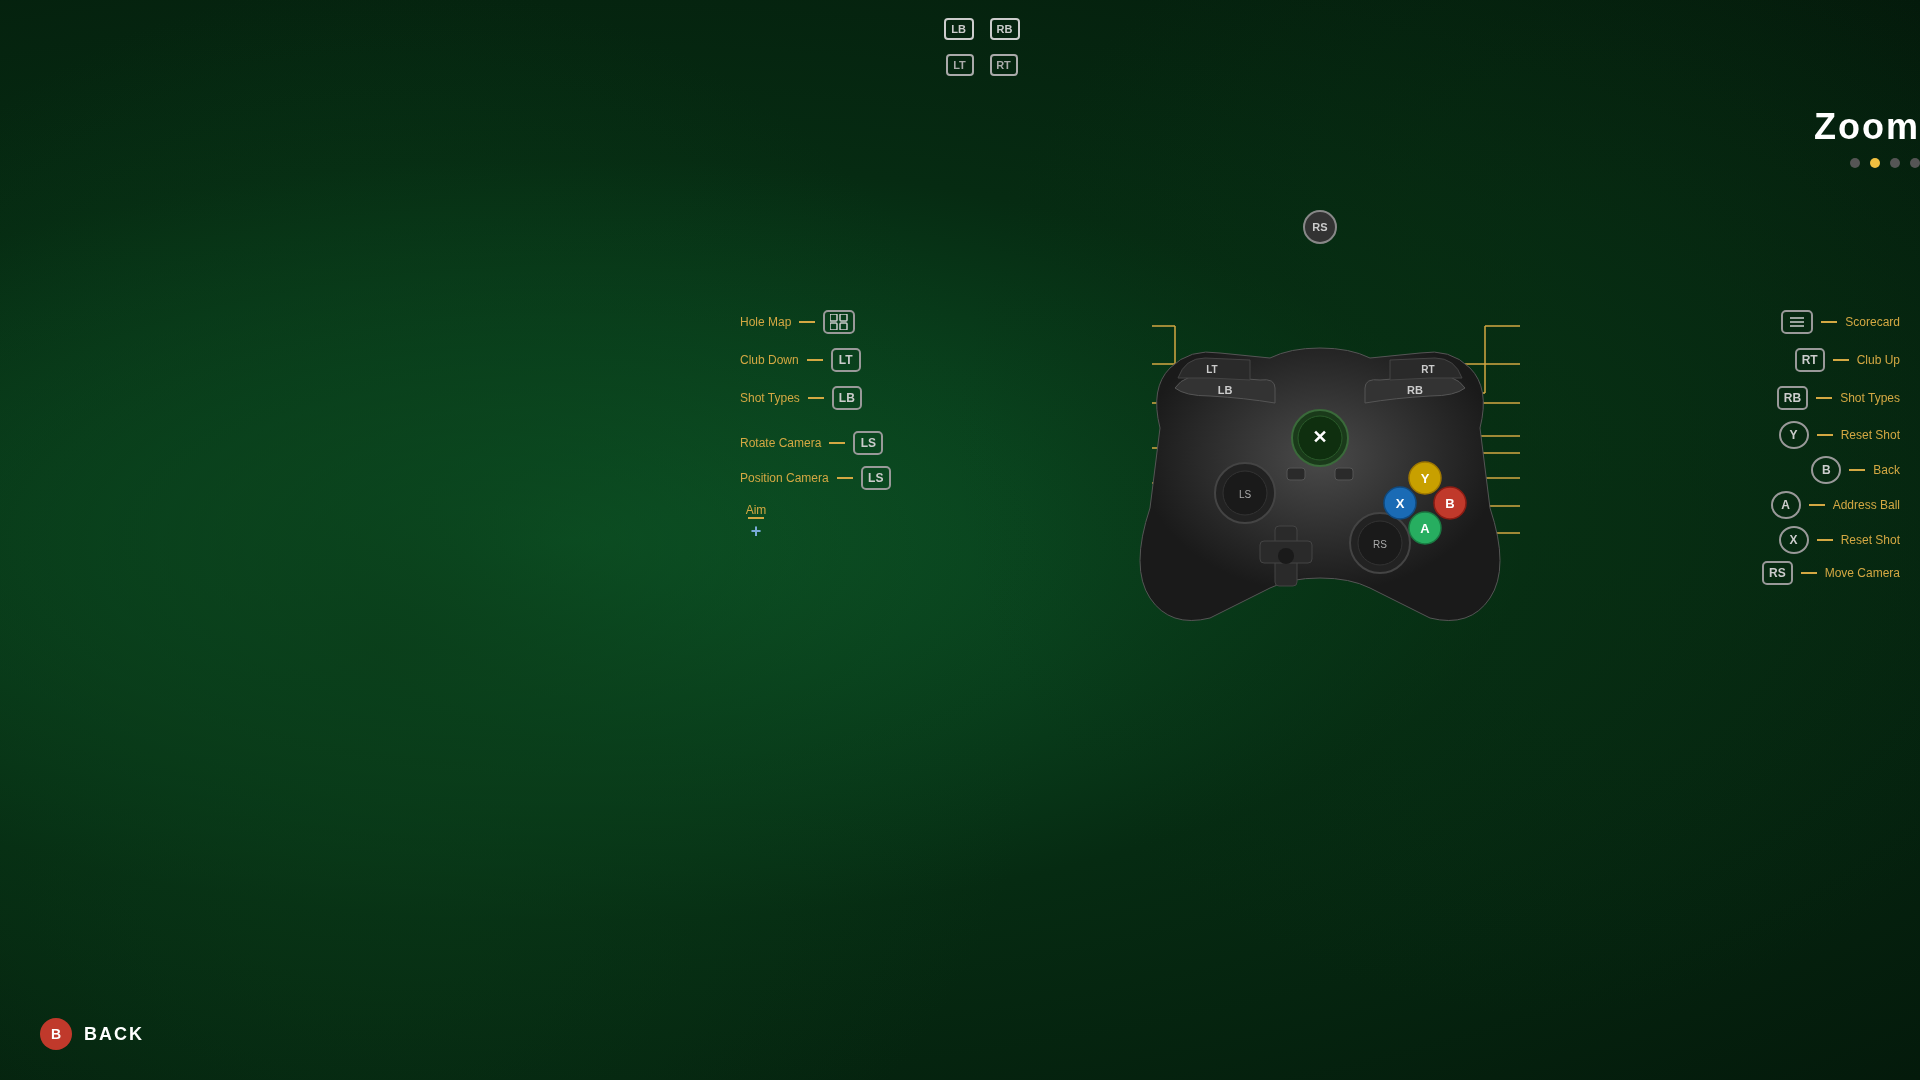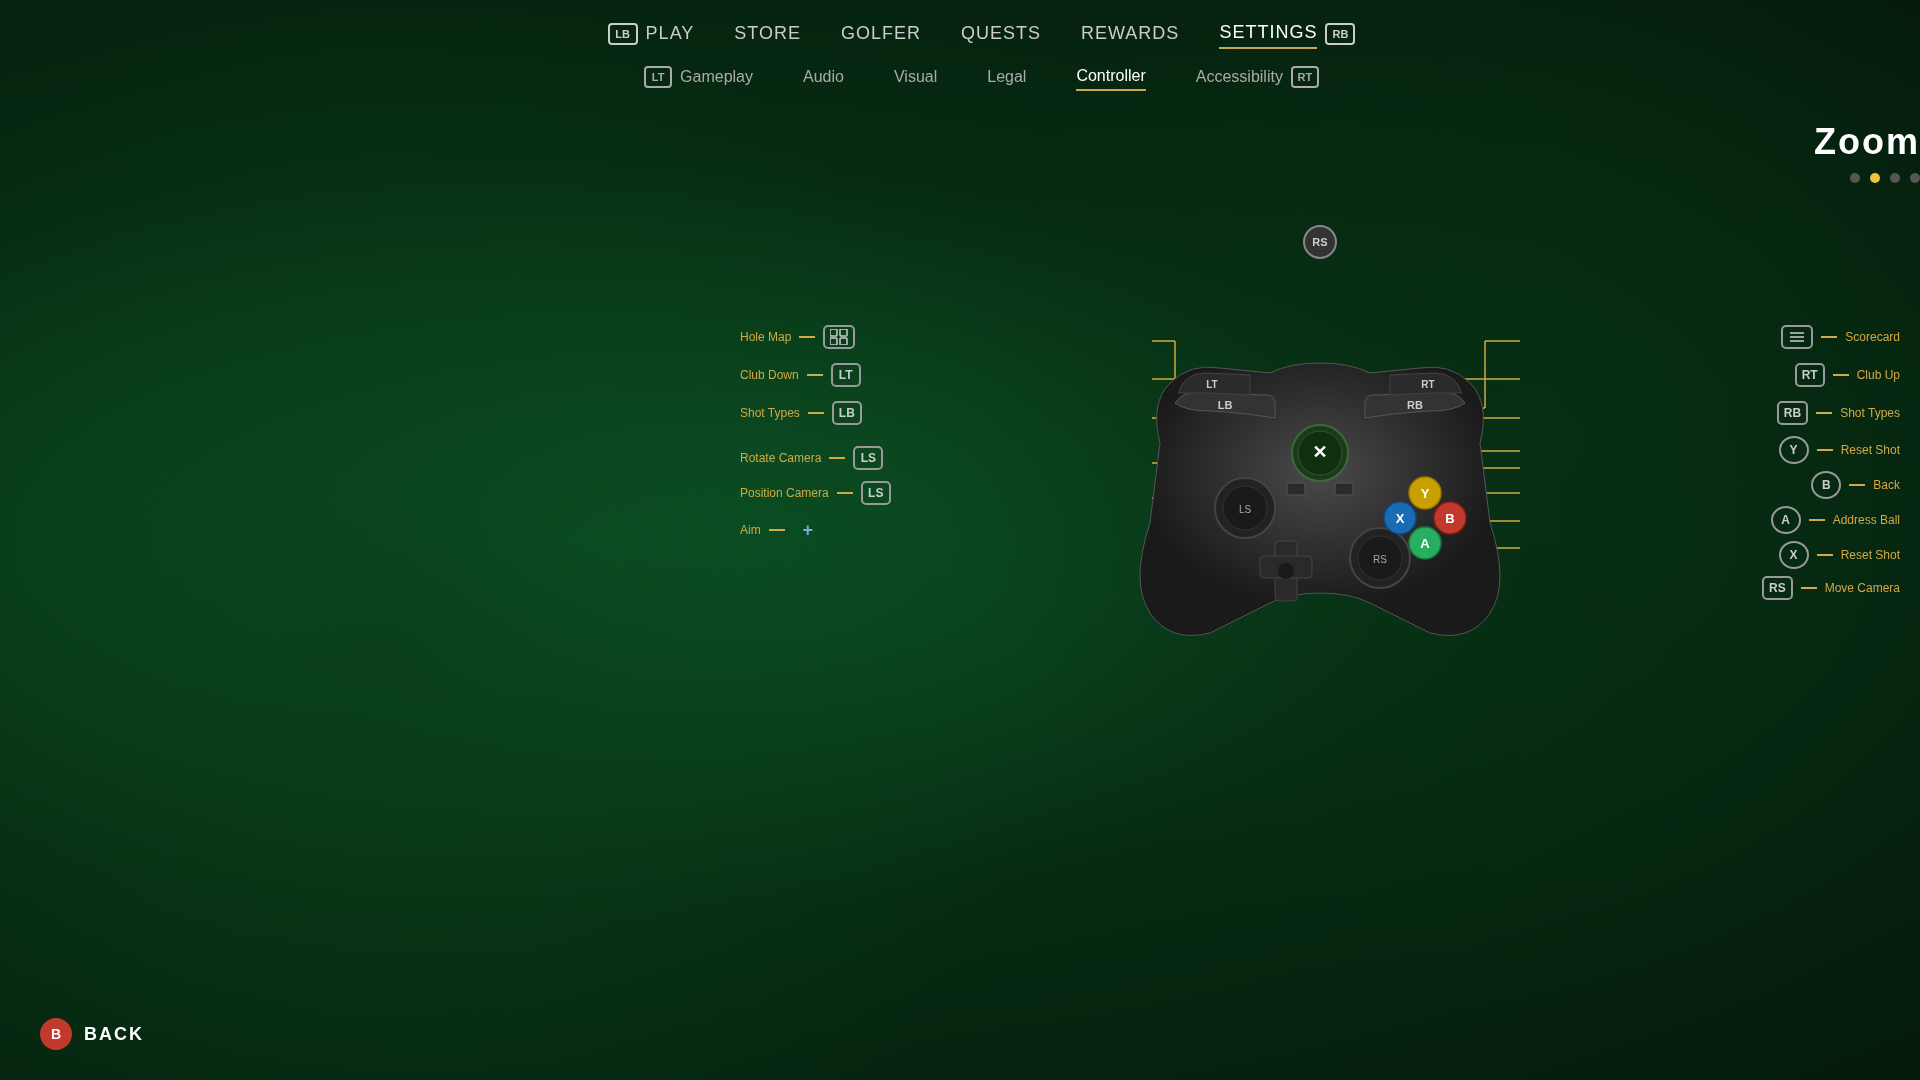--- a/index.html
+++ b/index.html
@@ -249,41 +249,25 @@
 </head>
 <body>
 
 <div class="bg-gradient"></div>
 <div class="bg-texture"></div>
 
 <div class="content">
 
   <div class="top-nav">
     <span class="nav-bumper">LB</span>
-    <div class="nav-items">
-      <span class="nav-item">PLAY</span>
-      <span class="nav-item">STORE</span>
-      <span class="nav-item">GOLFER</span>
-      <span class="nav-item">QUESTS</span>
-      <span class="nav-item">REWARDS</span>
-      <span class="nav-item active">SETTINGS</span>
-    </div>
     <span class="nav-bumper">RB</span>
   </div>
 
   <div class="sub-nav">
     <span class="trigger-badge">LT</span>
-    <div class="sub-nav-items">
-      <span class="sub-nav-item">Gameplay</span>
-      <span class="sub-nav-item">Audio</span>
-      <span class="sub-nav-item">Visual</span>
-      <span class="sub-nav-item">Legal</span>
-      <span class="sub-nav-item active">Controller</span>
-      <span class="sub-nav-item">Accessibility</span>
-    </div>
     <span class="trigger-badge">RT</span>
   </div>
 
   <div class="main-area">
     <div class="section-title">Zoom</div>
 
     <div class="dots-row">
       <div class="dot"></div>
       <div class="dot active"></div>
       <div class="dot"></div>
@@ -420,21 +404,21 @@
         <div style="width:16px;height:2px;background:#d4a843;margin:0 8px;"></div>
         <div class="lbl-badge">LS</div>
       </div>
 
       <div style="position:absolute; left:20px; top:288px;" class="lbl">
         <span class="lbl-text">Position Camera</span>
         <div style="width:16px;height:2px;background:#d4a843;margin:0 8px;"></div>
         <div class="lbl-badge">LS</div>
       </div>
 
-      <div style="position:absolute; left:20px; top:325px;" class="lbl">
+      <div style="position:absolute; left:20px; top:325px;flex-direction:column;" class="lbl">
         <span class="lbl-text">Aim</span>
         <div style="width:16px;height:2px;background:#d4a843;margin:0 8px;"></div>
         <div class="lbl-badge" style="font-size:18px;font-weight:bold;color:#7aaad8;border:none;">+</div>
       </div>
 
       <div style="position:absolute; right:20px; top:124px; flex-direction:row-reverse;margin-top:8px;" class="lbl">
         <span class="lbl-text">Scorecard</span>
         <div style="width:16px;height:2px;background:#d4a843;margin:0 8px;"></div>
         <div class="lbl-badge">
           <svg width="18" height="16" viewBox="0 0 18 16">

